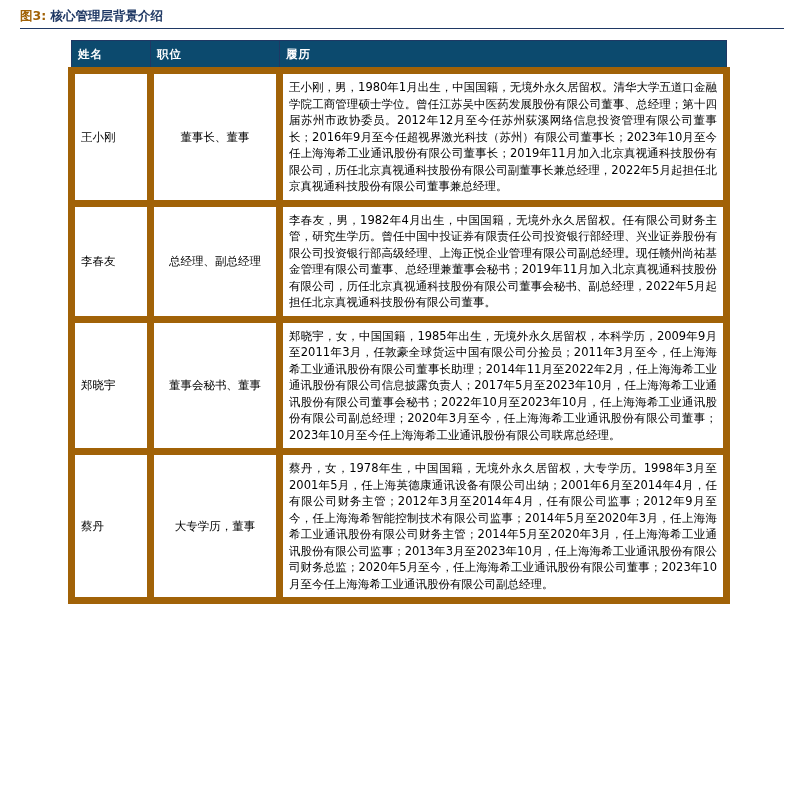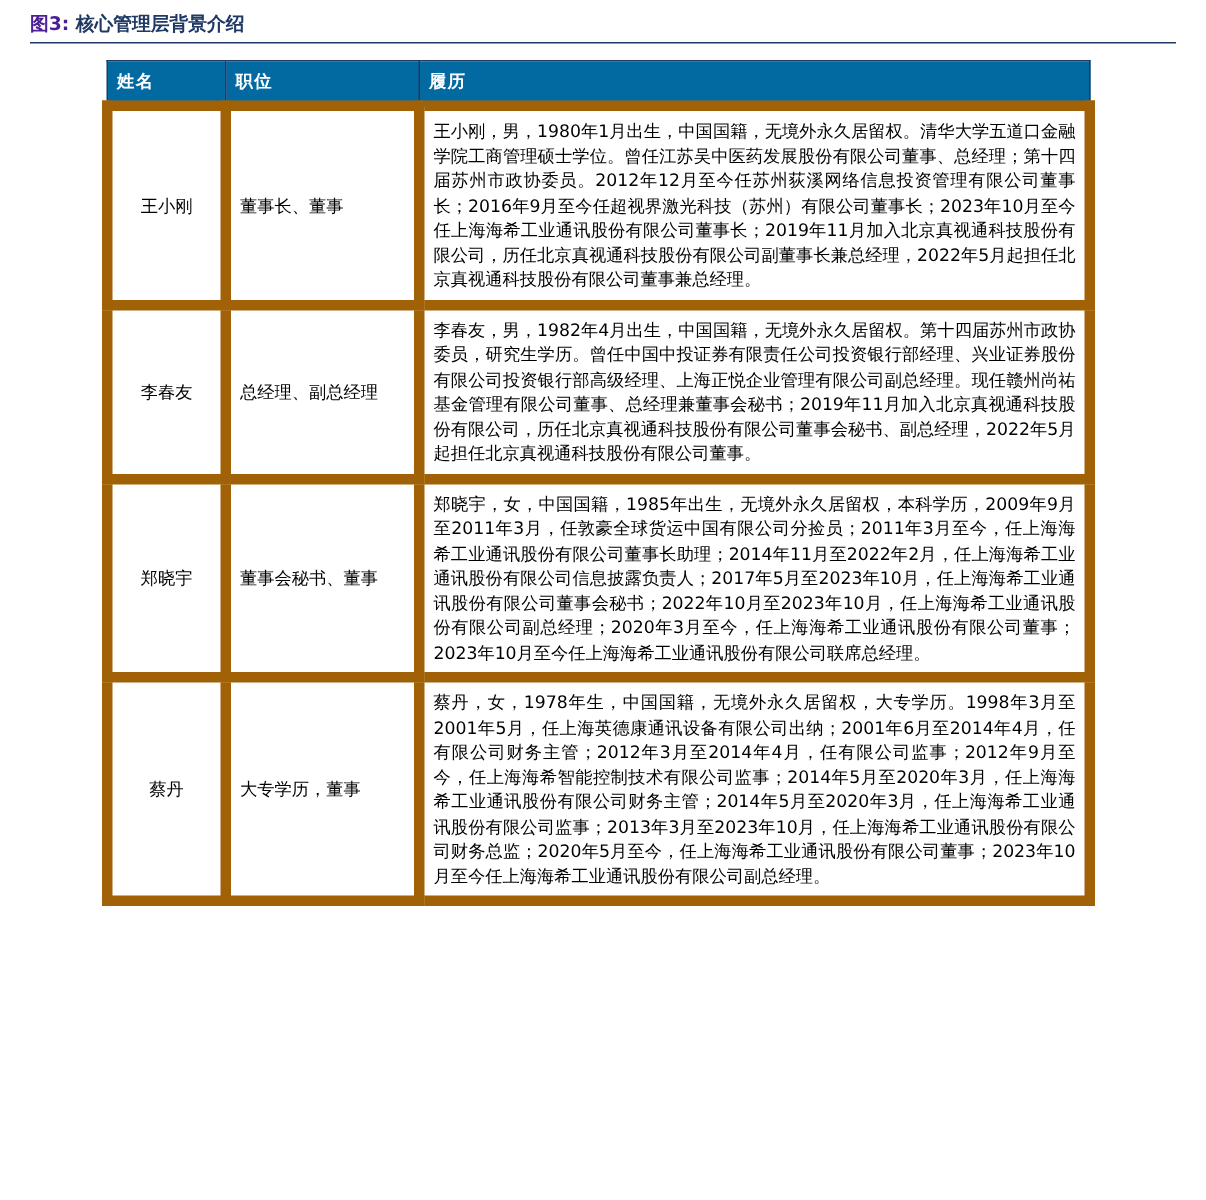--- a/index.html
+++ b/index.html
@@ -23,21 +23,21 @@
   .fig-title {
     position: absolute;
     left: 20px;
     top: 8px;
     font-size: 12.5px;
     font-weight: bold;
     color: #1f3864;
     white-space: nowrap;
   }
   .fig-title .label {
-    color: #4c1d95;
+    color: #a16207;
   }
   .title-rule {
     position: absolute;
     left: 20px;
     top: 28px;
     width: 764px;
     height: 1px;
     background: #1f3864;
   }
   .table-wrap {
@@ -45,45 +45,44 @@
     left: 68px;
     top: 40px;
     width: 662px;
   }
   table.board {
     border-collapse: collapse;
     width: 662px;
     table-layout: fixed;
   }
   table.board th {
-    background: #0369a1;
+    background: #0c4a6e;
     color: #ffffff;
     font-size: 11.5px;
     font-weight: bold;
     text-align: left;
     padding: 4px 6px;
     border: 1px solid #1f3864;
     height: 18px;
     letter-spacing: 1px;
   }
   table.board td {
     border: 7px solid #a16207;
     font-size: 11.5px;
     line-height: 16.5px;
     vertical-align: middle;
     padding: 5px 6px;
     color: #000000;
   }
   td.c-name {
-    text-align: center;
     width: 66px;
     margin-left: 16px;
   }
   td.c-pos {
-    text-align: left;
+    text-align: center;
     width: 116px;
     padding-left: 8px;
   }
   td.c-bio {
     text-align: justify;
     text-justify: inter-ideograph;
     vertical-align: top;
     padding-top: 6px;
   }
   th.h-name { width: 66px; padding-left: 16px; }
@@ -112,21 +111,21 @@
       </thead>
       <tbody>
         <tr>
           <td class="c-name">王小刚</td>
           <td class="c-pos">董事长、董事</td>
           <td class="c-bio">王小刚，男，1980年1月出生，中国国籍，无境外永久居留权。清华大学五道口金融学院工商管理硕士学位。曾任江苏吴中医药发展股份有限公司董事、总经理；第十四届苏州市政协委员。2012年12月至今任苏州荻溪网络信息投资管理有限公司董事长；2016年9月至今任超视界激光科技（苏州）有限公司董事长；2023年10月至今任上海海希工业通讯股份有限公司董事长；2019年11月加入北京真视通科技股份有限公司，历任北京真视通科技股份有限公司副董事长兼总经理，2022年5月起担任北京真视通科技股份有限公司董事兼总经理。</td>
         </tr>
         <tr>
           <td class="c-name">李春友</td>
           <td class="c-pos">总经理、副总经理</td>
-          <td class="c-bio">李春友，男，1982年4月出生，中国国籍，无境外永久居留权。第十四届苏州市政协委员，研究生学历。曾任中国中投证券有限责任公司投资银行部经理、兴业证券股份有限公司投资银行部高级经理、上海正悦企业管理有限公司副总经理。现任赣州尚祐基金管理有限公司董事、总经理兼董事会秘书；2019年11月加入北京真视通科技股份有限公司，历任北京真视通科技股份有限公司董事会秘书、副总经理，2022年5月起担任北京真视通科技股份有限公司董事。</td>
+          <td class="c-bio">李春友，男，1982年4月出生，中国国籍，无境外永久居留权。任有限公司财务主管，研究生学历。曾任中国中投证券有限责任公司投资银行部经理、兴业证券股份有限公司投资银行部高级经理、上海正悦企业管理有限公司副总经理。现任赣州尚祐基金管理有限公司董事、总经理兼董事会秘书；2019年11月加入北京真视通科技股份有限公司，历任北京真视通科技股份有限公司董事会秘书、副总经理，2022年5月起担任北京真视通科技股份有限公司董事。</td>
         </tr>
         <tr>
           <td class="c-name">郑晓宇</td>
           <td class="c-pos">董事会秘书、董事</td>
           <td class="c-bio">郑晓宇，女，中国国籍，1985年出生，无境外永久居留权，本科学历，2009年9月至2011年3月，任敦豪全球货运中国有限公司分捡员；2011年3月至今，任上海海希工业通讯股份有限公司董事长助理；2014年11月至2022年2月，任上海海希工业通讯股份有限公司信息披露负责人；2017年5月至2023年10月，任上海海希工业通讯股份有限公司董事会秘书；2022年10月至2023年10月，任上海海希工业通讯股份有限公司副总经理；2020年3月至今，任上海海希工业通讯股份有限公司董事；2023年10月至今任上海海希工业通讯股份有限公司联席总经理。</td>
         </tr>
         <tr>
           <td class="c-name">蔡丹</td>
           <td class="c-pos">大专学历，董事</td>
           <td class="c-bio">蔡丹，女，1978年生，中国国籍，无境外永久居留权，大专学历。1998年3月至2001年5月，任上海英德康通讯设备有限公司出纳；2001年6月至2014年4月，任有限公司财务主管；2012年3月至2014年4月，任有限公司监事；2012年9月至今，任上海海希智能控制技术有限公司监事；2014年5月至2020年3月，任上海海希工业通讯股份有限公司财务主管；2014年5月至2020年3月，任上海海希工业通讯股份有限公司监事；2013年3月至2023年10月，任上海海希工业通讯股份有限公司财务总监；2020年5月至今，任上海海希工业通讯股份有限公司董事；2023年10月至今任上海海希工业通讯股份有限公司副总经理。</td>

